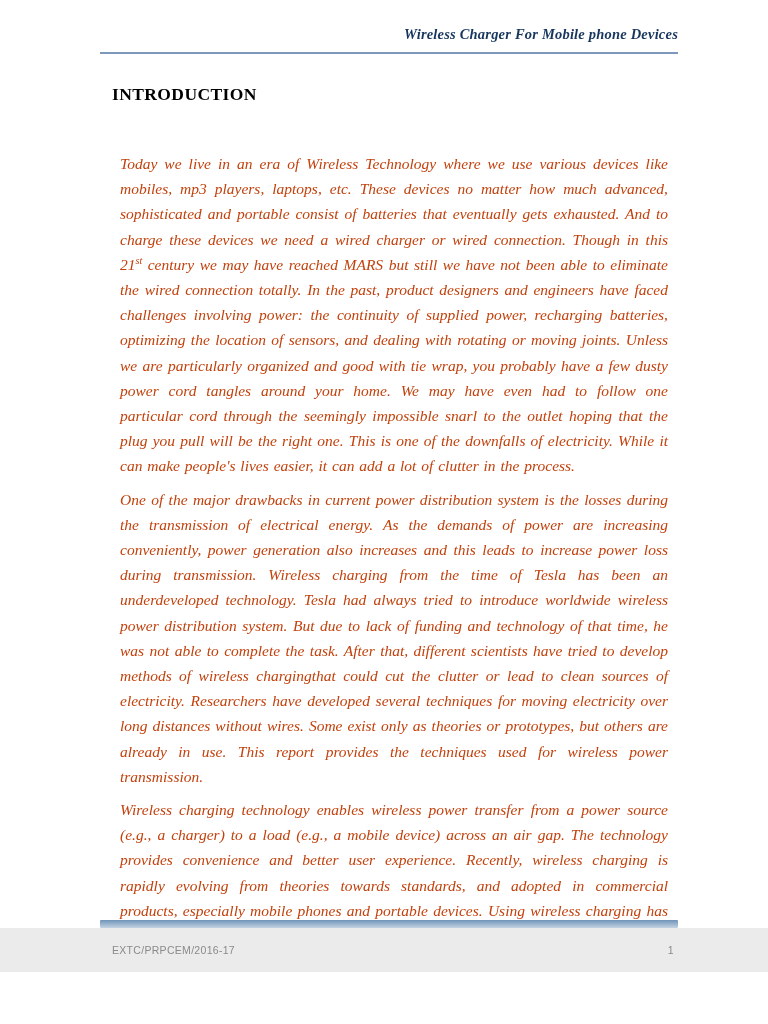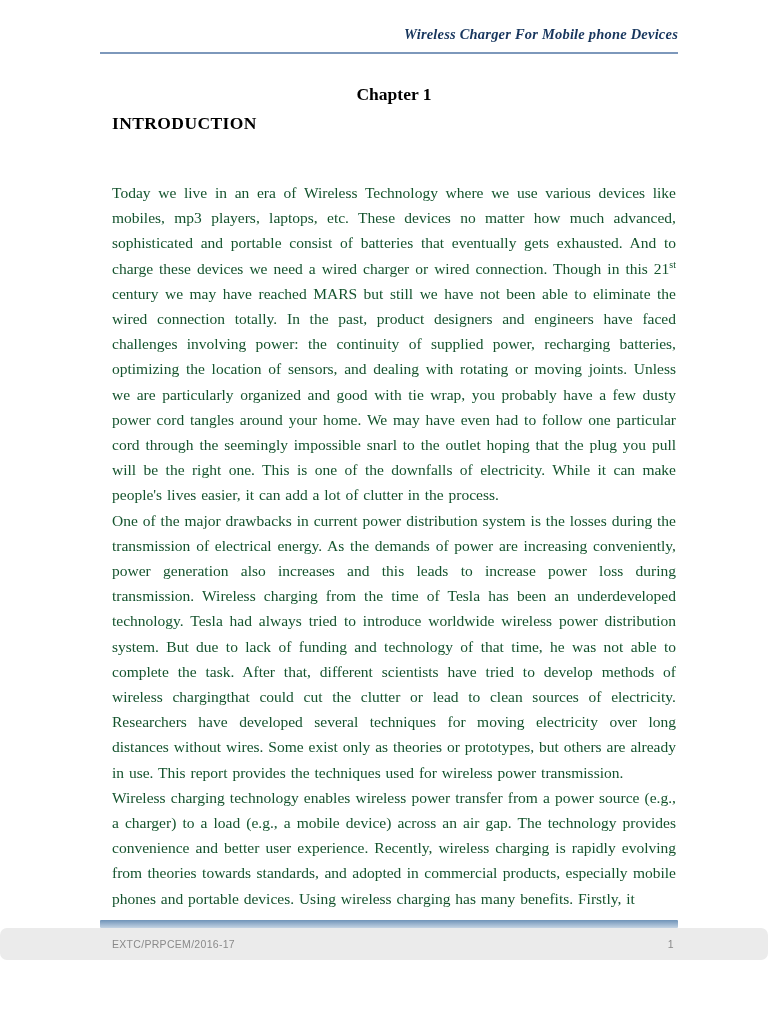--- a/index.html
+++ b/index.html
@@ -51,26 +51,27 @@
   }
   .chapter-title {
     margin: 0 0 46px 0;
     font-size: 17.5px;
     font-weight: bold;
     color: #000000;
     letter-spacing: 0.4px;
     line-height: 1.2;
   }
   .body-para {
-    margin: 0;
+    margin: 8px;
     font-size: 15.5px;
     line-height: 25.2px;
     text-align: justify;
-    color: #14532d;
+    color: #c2410c;
     word-spacing: 1px;
+    font-style: italic;
   }
   .body-para sup {
     font-size: 10px;
     line-height: 0;
     vertical-align: super;
   }
 
   
   .footer-bar {
     position: absolute;
@@ -79,45 +80,43 @@
     right: 90px;
     height: 8px;
     background: linear-gradient(to bottom, #6f93b8, #c3d3e3);
     border-radius: 1px;
   }
   .footer-row {
     position: absolute;
     top: 928px;
     left: 0;
     right: 0;
-    height: 32px;
+    height: 44px;
     background: #ebebeb;
     display: flex;
     align-items: center;
     justify-content: space-between;
     padding: 0 94px 0 112px;
     box-sizing: border-box;
     font-family: "Liberation Sans", sans-serif;
     font-size: 10.5px;
     color: #8a8a8a;
     letter-spacing: 0.3px;
-    border-radius: 7px;
   }
 </style>
 </head>
 <body>
 
 <div class="page">
 
   <header class="doc-header">
     <div class="doc-header-title">Wireless Charger For Mobile phone Devices</div>
   </header>
 
   <main class="doc-content">
-    <h1 class="chapter-number">Chapter 1</h1>
     <h2 class="chapter-title">INTRODUCTION</h2>
 
     <p class="body-para"><span>Today we live in an era of Wireless Technology where we use various devices like mobiles, mp3 players, laptops, etc. These devices no matter how much advanced, sophisticated and portable consist of batteries that eventually gets exhausted. And to charge these devices we need a wired charger or wired connection. Though in this 21</span><sup>st</sup><span> century we may have reached MARS but still we have not been able to eliminate the wired connection totally. In the past, product designers and engineers have faced challenges involving power: the continuity of supplied power, recharging batteries, optimizing the location of sensors, and dealing with rotating or moving joints. Unless we are particularly organized and good with tie wrap, you probably have a few dusty power cord tangles around your home. We may have even had to follow one particular cord through the seemingly impossible snarl to the outlet hoping that the plug you pull will be the right one. This is one of the downfalls of electricity. While it can make people's lives easier, it can add a lot of clutter in the process.</span></p>
 
     <p class="body-para">One of the major drawbacks in current power distribution system is the losses during the transmission of electrical energy. As the demands of power are increasing conveniently, power generation also increases and this leads to increase power loss during transmission. Wireless charging from the time of Tesla has been an underdeveloped technology. Tesla had always tried to introduce worldwide wireless power distribution system. But due to lack of funding and technology of that time, he was not able to complete the task. After that, different scientists have tried to develop methods of wireless chargingthat could cut the clutter or lead to clean sources of electricity. Researchers have developed several techniques for moving electricity over long distances without wires. Some exist only as theories or prototypes, but others are already in use. This report provides the techniques used for wireless power transmission.</p>
 
     <p class="body-para">Wireless charging technology enables wireless power transfer from a power source (e.g., a charger) to a load (e.g., a mobile device) across an air gap. The technology provides convenience and better user experience. Recently, wireless charging is rapidly evolving from theories towards standards, and adopted in commercial products, especially mobile phones and portable devices. Using wireless charging has many benefits. Firstly, it</p>
   </main>
 
   <footer>

